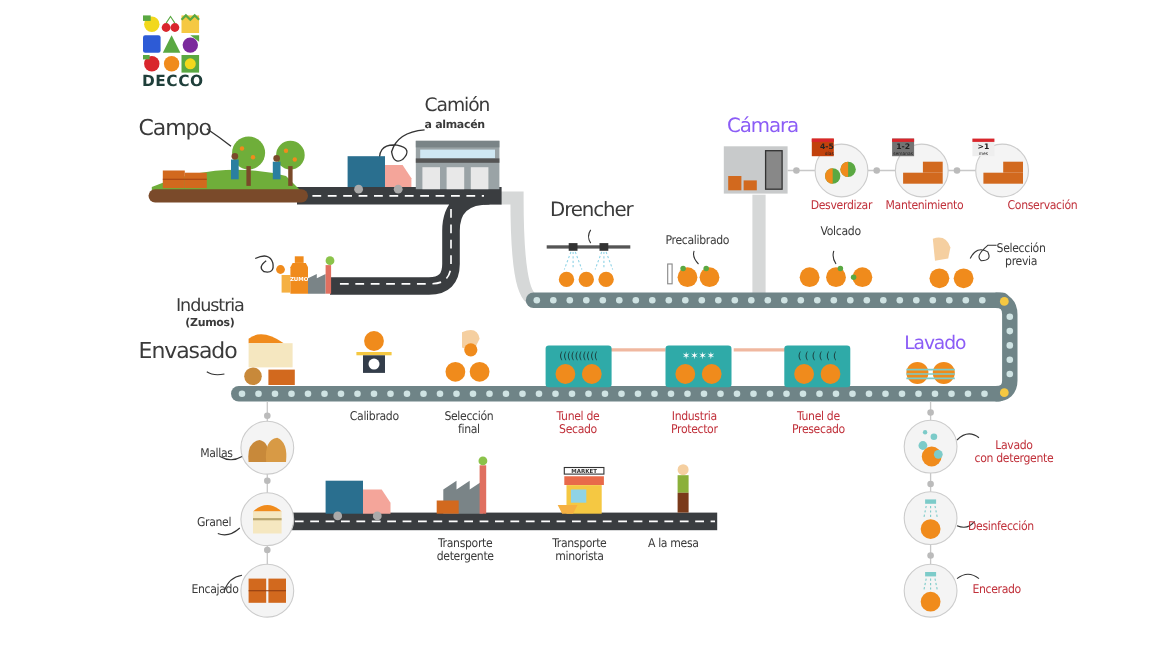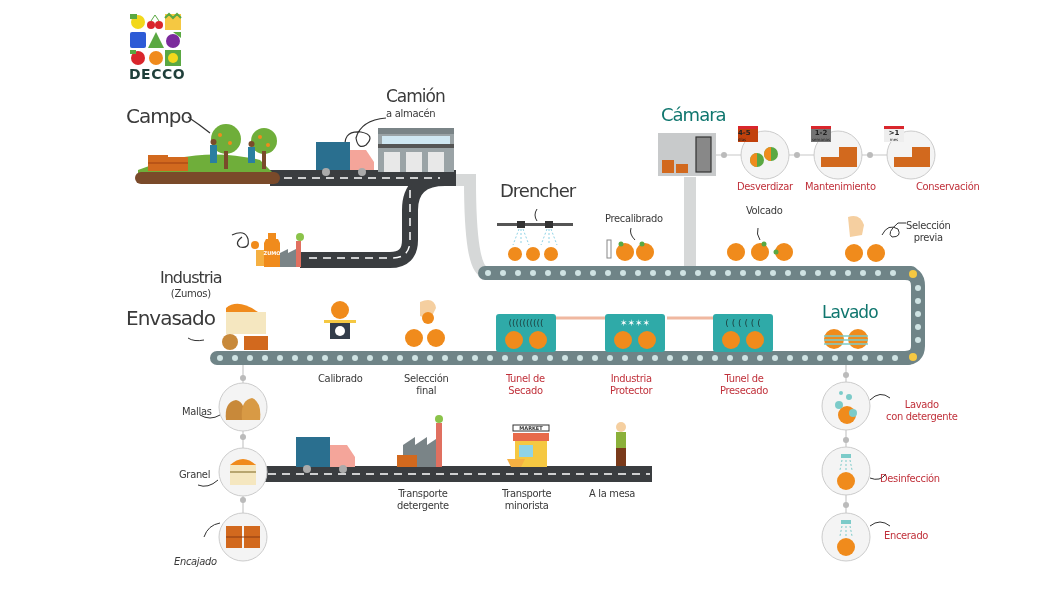--- a/index.html
+++ b/index.html
@@ -1,22 +1,22 @@
 <!DOCTYPE html>
 <html><head>
 <meta charset="utf-8">
 <style>
   html,body{margin:0;padding:0;background:#fff;}
   body{width:1062px;height:597px;position:relative;overflow:hidden;font-family:"DejaVu Sans",sans-serif;}
   .abs{position:absolute;}
   .lbl{position:absolute;color:#3a3a3a;font-family:"DejaVu Sans Condensed","DejaVu Sans",sans-serif;font-size:11px;line-height:12px;text-align:center;white-space:nowrap;letter-spacing:-0.3px;}
   .lbl.red{color:#c0303a;}
   .big{position:absolute;font-family:"DejaVu Sans",sans-serif;color:#3a3a3a;font-size:20px;letter-spacing:-1px;white-space:nowrap;}
-  .big.red{color:#0f766e;}
-  .sub{font-size:10px;display:block;letter-spacing:-0.3px;}
+  .big.red{color:#8b5cf6;}
+  .sub{font-size:10px;display:block;letter-spacing:-0.3px;font-weight:bold;}
   svg{position:absolute;overflow:visible;}
   .logo-text{position:absolute;font-family:"DejaVu Sans",sans-serif;font-weight:bold;color:#1f3f3a;font-size:14px;letter-spacing:0.5px;}
 </style>
 </head>
 <body>
 
 <div class="abs" style="left:130px;top:14px;width:52px;height:52px;">
   <svg width="52" height="52">
     <rect x="0" y="0" width="16" height="16" fill="#fff"></rect>
       <circle cx="8" cy="8" r="7" fill="#f2d81c"></circle>
@@ -251,21 +251,21 @@
 </svg>
 
 <div class="abs" style="left:740px;top:130px;width:50px;height:50px;">
   <svg width="50" height="50">
     <circle cx="25" cy="25" r="24" fill="#f4f4f4" stroke="#ccc"></circle>
     <circle cx="17" cy="30" r="7" fill="#5aa842"></circle>
       <path d="M17 23 A7 7 0 0 0 17 37Z" fill="#f08b1c"></path>
     <circle cx="31" cy="24" r="7" fill="#5aa842"></circle>
       <path d="M31 17 A7 7 0 0 0 31 31Z" fill="#f08b1c"></path>
   </svg>
-  <div class="abs" style="left:-2px;top:-4px;width:20px;background:#c2410c;border-top:3px solid #d9262c;font-size:7px;font-weight:bold;text-align:left;line-height:8px;color:#222;">
+  <div class="abs" style="left:-2px;top:-4px;width:20px;background:#c2410c;border-top:3px solid #d9262c;font-size:7px;font-weight:bold;text-align:right;line-height:8px;color:#222;">
     <div>4-5</div>
     <div style="font-size:4px;line-height:5px;font-weight:normal;">días</div>
   </div>
 </div>
 <div class="abs" style="left:813px;top:130px;width:50px;height:50px;">
   <svg width="50" height="50">
     <circle cx="25" cy="25" r="24" fill="#f4f4f4" stroke="#ccc"></circle>
     <rect x="8" y="27" width="36" height="10" fill="#d2691e"></rect>
       <rect x="26" y="17" width="18" height="10" fill="#d2691e"></rect>
   </svg>
@@ -432,21 +432,21 @@
     <line x1="8" y1="25" x2="42" y2="25" stroke="#8a3a10"></line>
   </svg>
 </div>
 <svg width="30" height="170" style="left:192px;top:395px;">
   <path d="M28 20 Q18 26 8 20" stroke="#333" fill="none"></path>
   <path d="M26 85 Q16 94 6 90" stroke="#333" fill="none"></path>
   <path d="M28 128 Q16 130 12 142" stroke="#333" fill="none"></path>
 </svg>
 <div class="lbl" style="left:182px;top:406px;">Mallas</div>
 <div class="lbl" style="left:179px;top:469px;">Granel</div>
-<div class="lbl" style="left:174px;top:556px;font-style:italic;">Encajado</div>
+<div class="lbl" style="left:174px;top:530px;">Encajado</div>
 
 <svg width="360" height="60" style="left:293px;top:415px;">
   <rect x="3" y="22" width="34" height="30" fill="#2a6f8f"></rect>
   <path d="M37 30 H54 L62 42 V52 H37Z" fill="#f4a59a"></path>
   <circle cx="14" cy="54" r="4" fill="#aaa"></circle>
     <circle cx="50" cy="54" r="4" fill="#aaa"></circle>
   <path d="M110 52 V30 L122 22 V30 L134 22 V30 L146 22 V52Z" fill="#7a8487"></path>
   <rect x="143" y="8" width="6" height="44" fill="#e07060"></rect>
     <circle cx="146" cy="4" r="4" fill="#8bc34a"></circle>
   <rect x="104" y="40" width="20" height="12" fill="#d2691e"></rect>

